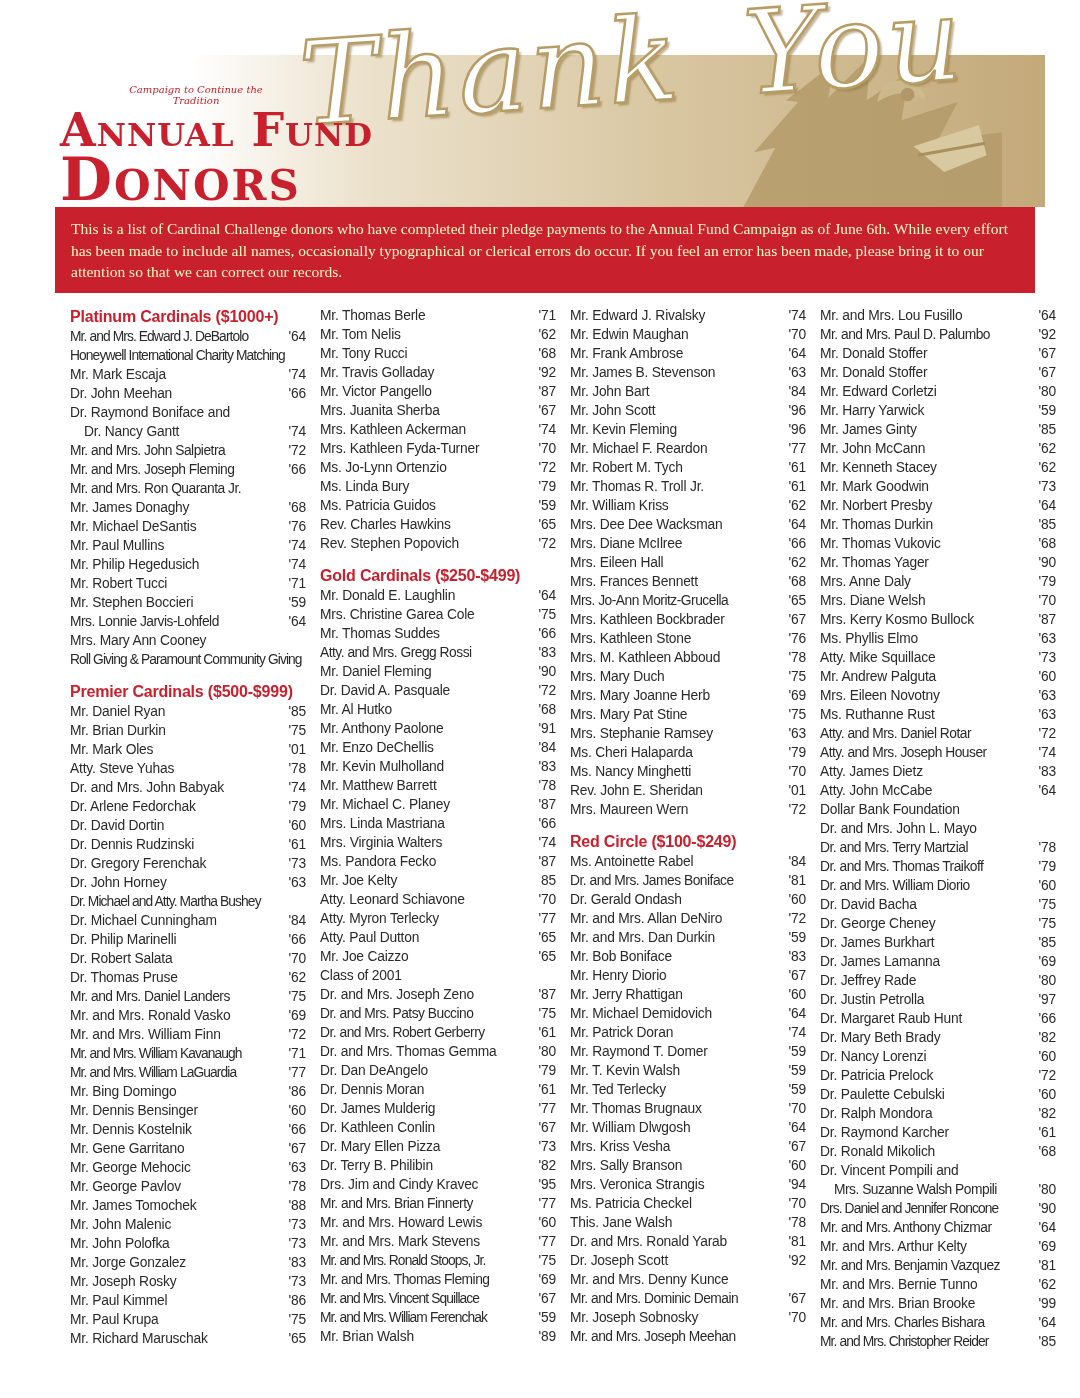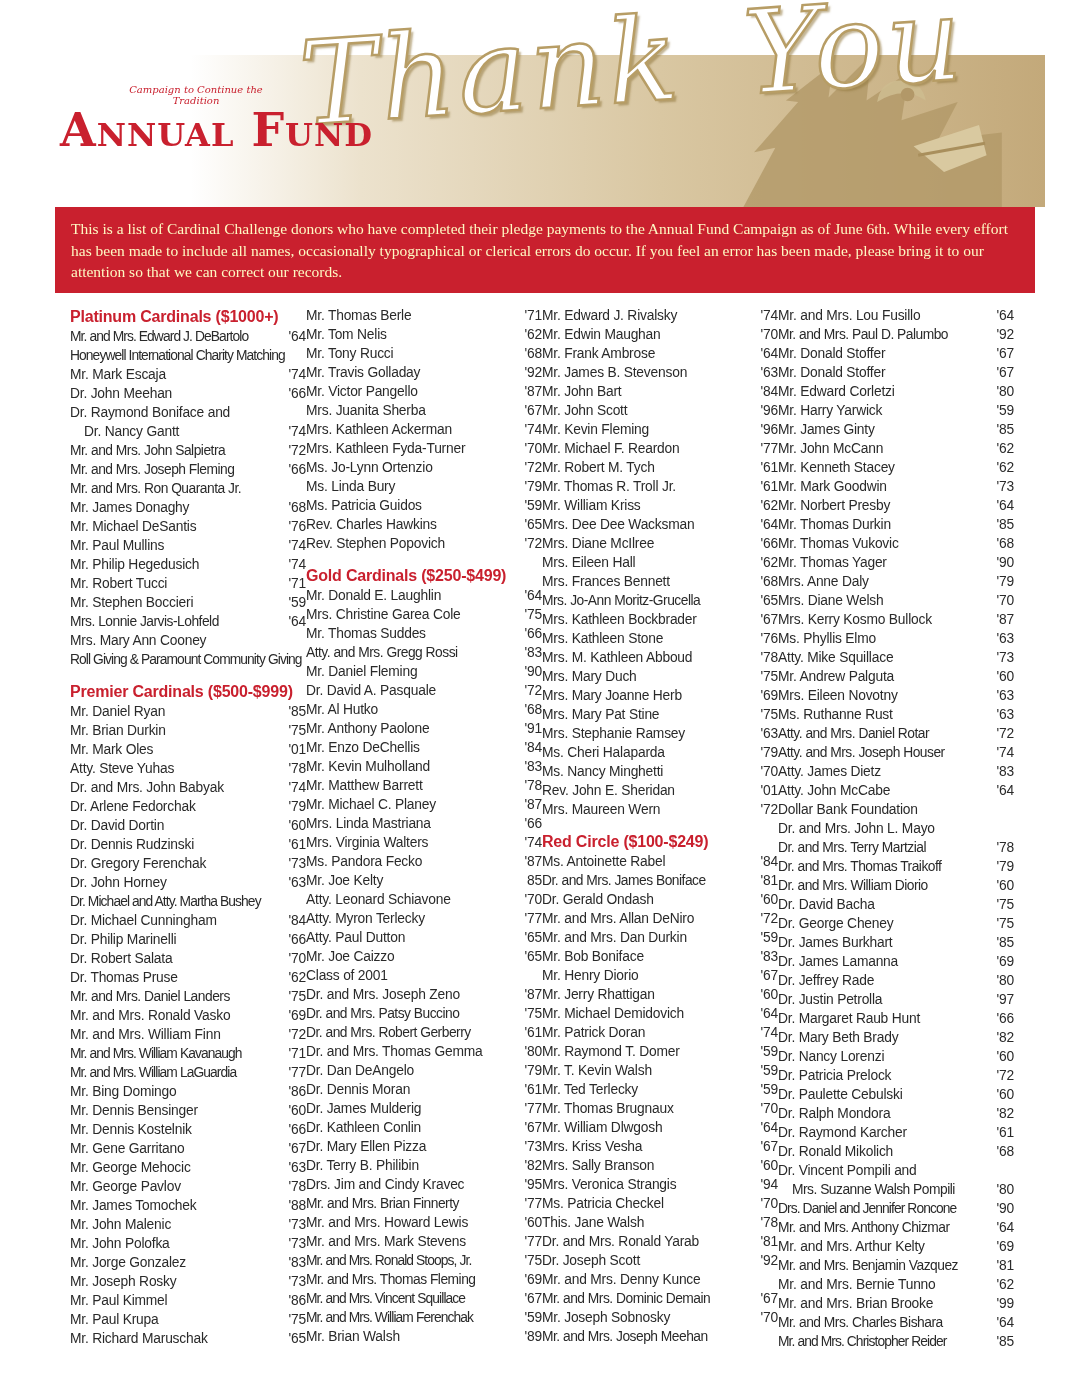--- a/index.html
+++ b/index.html
@@ -36,21 +36,21 @@
     font-family:"DejaVu Serif", serif;font-weight:bold;font-variant:small-caps;
     font-size:60px;line-height:54px;letter-spacing:2px;white-space:nowrap;
   }
   .banner{
     position:absolute;left:55px;top:207px;width:980px;height:86px;box-sizing:border-box;z-index:2;
     background:var(--red);color:#fef9c3;
     font-family:"Liberation Serif", serif;font-size:15.5px;line-height:21.5px;
     padding:11px 16px 0 16px;
   }
   
-  .columns{position:absolute;left:70px;top:306px;width:976px;display:flex;gap:0;}
+  .columns{position:absolute;left:70px;top:306px;width:976px;display:flex;gap:14px;}
   .col{flex:0 0 236px;width:236px;}
   .block.not-first{margin-top:12px;}
   .heading{
     color:var(--red);font-weight:bold;font-size:16px;line-height:21px;
     letter-spacing:-0.2px;white-space:nowrap;
   }
   .entry{
     display:flex;justify-content:space-between;align-items:baseline;
     font-size:13.8px;line-height:19px;color:var(--ink);
     white-space:nowrap;letter-spacing:-0.2px;
@@ -71,20 +71,21 @@
     <path d="M244 120 L330 92 L340 132 L284 154 Z" fill="#d9c9a0"></path>
     <path d="M250 132 L338 116" stroke="#a98f5c" stroke-width="4" fill="none"></path>
   </svg>
 </div>
 
 <div class="thanks"><span>Thank</span><span class="w2">You</span></div>
 
 <div class="logo">
   <div class="campaign">Campaign to Continue the Tradition</div>
   <div class="logo-l1">Annual Fund</div>
+  <div class="logo-l2">Donors</div>
 </div>
 
 <div class="banner">
   <span>This is a list of Cardinal Challenge donors who have completed their pledge payments to the Annual Fund Campaign as of June 6th. While every effort has been made to include all names, occasionally typographical or clerical errors do occur. If you feel an error has been made, please bring it to our attention so that we can correct our records.</span>
 </div>
 
 <div class="columns" id="columns">
     <div class="col">
       <div class="block">
         <div class="heading">Platinum Cardinals ($1000+)</div>

